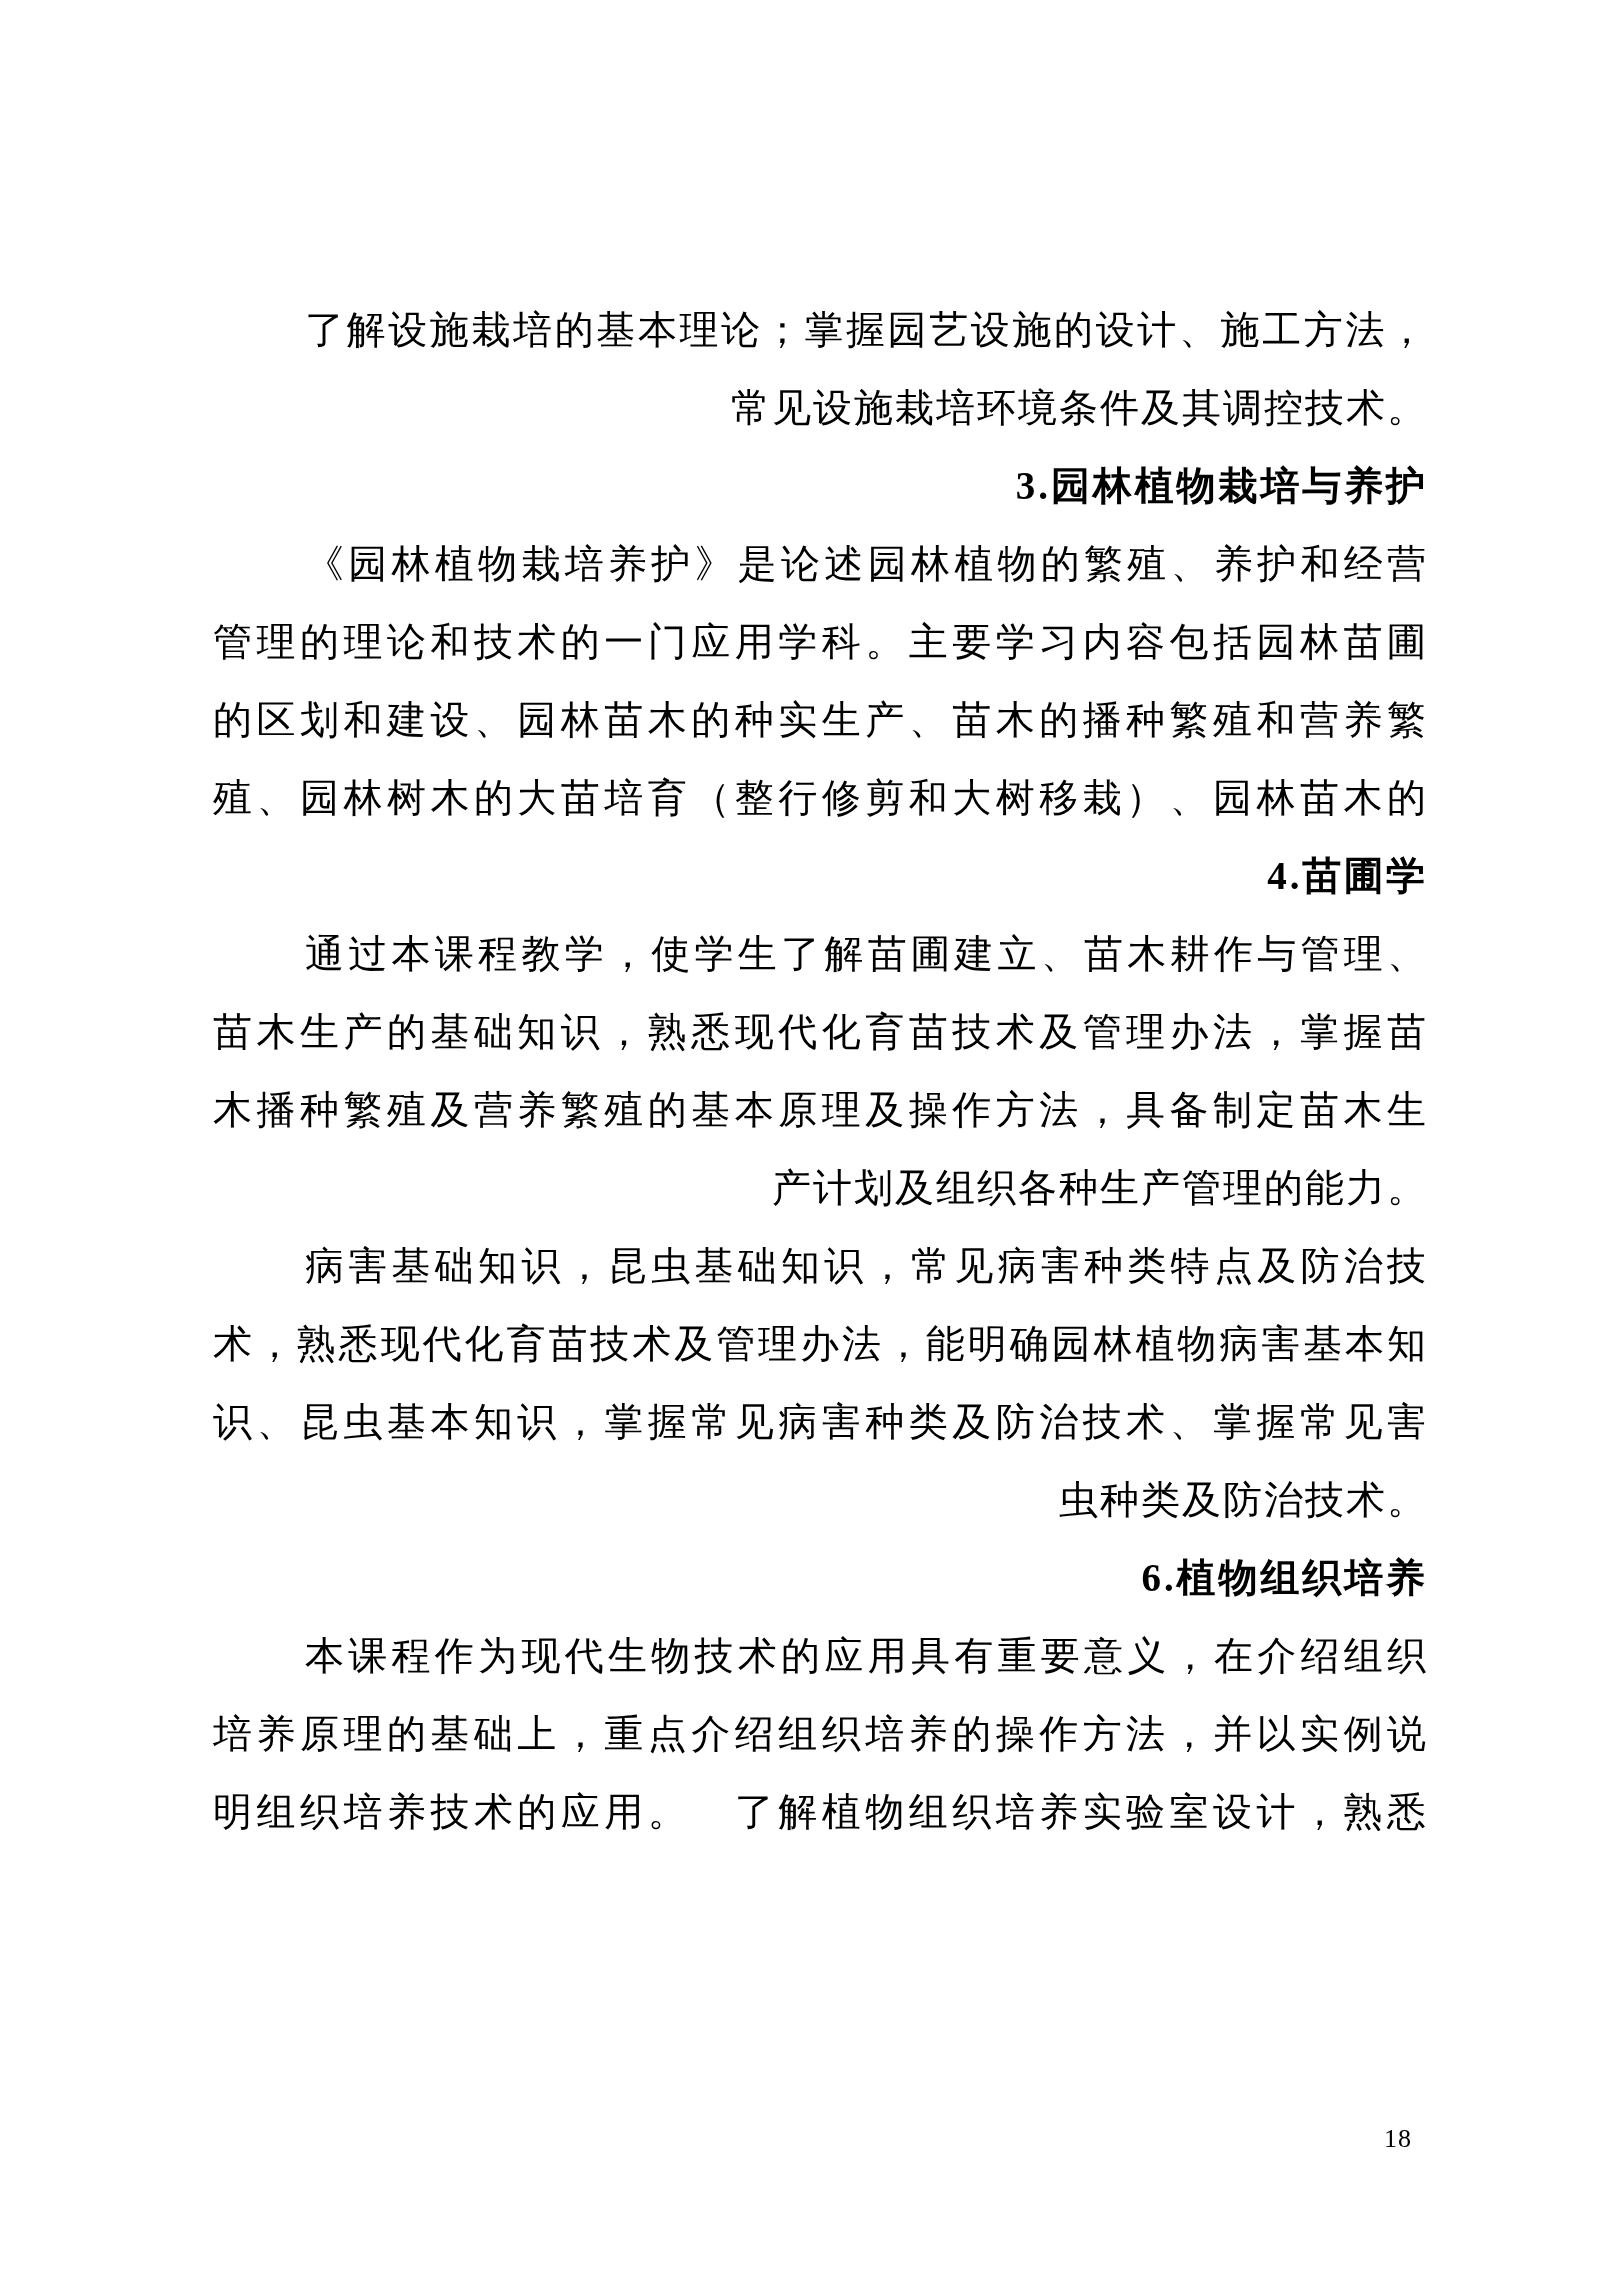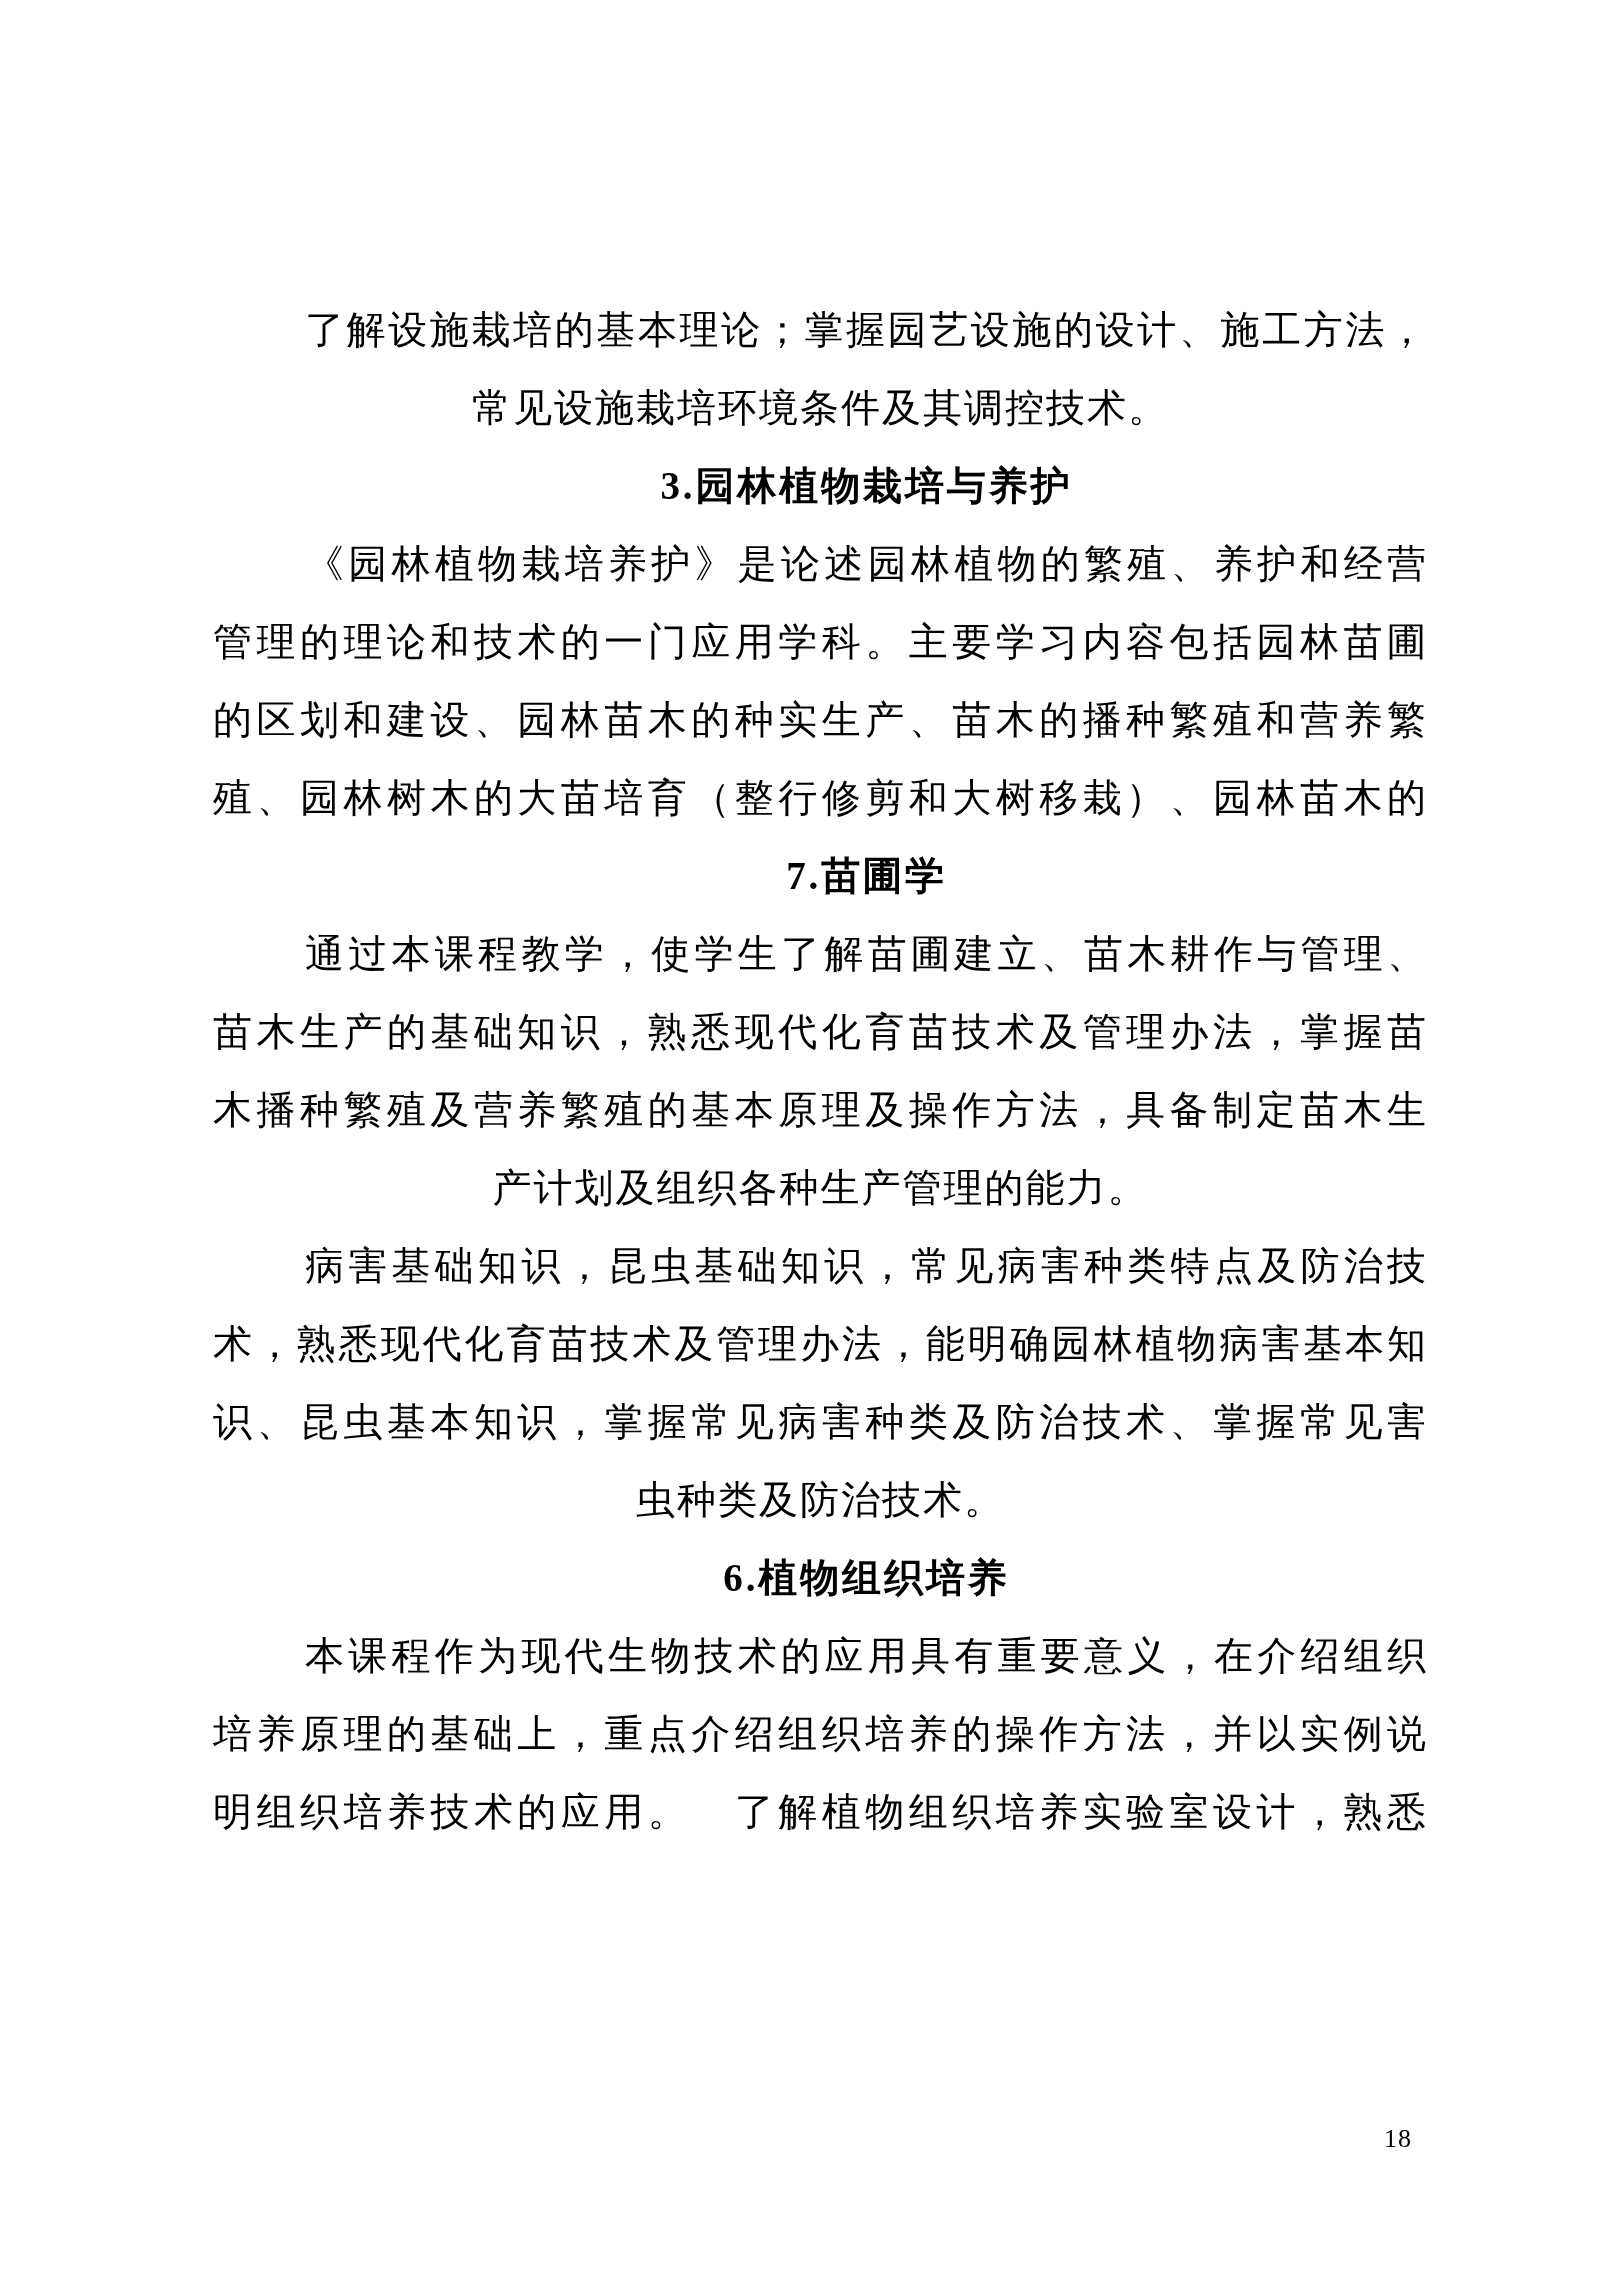--- a/index.html
+++ b/index.html
@@ -20,21 +20,21 @@
     position: absolute;
     left: 213px;
     top: 291px;
     width: 1215px;
   }
   .line {
     font-size: 39px;
     line-height: 78px;
     letter-spacing: 2px;
     white-space: nowrap;
-    text-align: center;
+    text-align: right;
   }
   .line.fill {
     white-space: normal;
     text-align: justify;
     text-align-last: justify;
     text-justify: inter-character;
   }
   .line.indent {
     text-indent: 92px;
   }
@@ -60,21 +60,21 @@
     <div class="line indent fill">了解设施栽培的基本理论；掌握园艺设施的设计、施工方法，</div>
     <div class="line">常见设施栽培环境条件及其调控技术。</div>
 
     <div class="line indent heading">3.园林植物栽培与养护</div>
 
     <div class="line indent fill">《园林植物栽培养护》是论述园林植物的繁殖、养护和经营</div>
     <div class="line fill">管理的理论和技术的一门应用学科。主要学习内容包括园林苗圃</div>
     <div class="line fill">的区划和建设、园林苗木的种实生产、苗木的播种繁殖和营养繁</div>
     <div class="line fill">殖、园林树木的大苗培育（整行修剪和大树移栽）、园林苗木的</div>
 
-    <div class="line indent heading">7.苗圃学</div>
+    <div class="line indent heading">4.苗圃学</div>
 
     <div class="line indent fill">通过本课程教学，使学生了解苗圃建立、苗木耕作与管理、</div>
     <div class="line fill">苗木生产的基础知识，熟悉现代化育苗技术及管理办法，掌握苗</div>
     <div class="line fill">木播种繁殖及营养繁殖的基本原理及操作方法，具备制定苗木生</div>
     <div class="line">产计划及组织各种生产管理的能力。</div>
 
 
     <div class="line indent fill">病害基础知识，昆虫基础知识，常见病害种类特点及防治技</div>
     <div class="line fill">术，熟悉现代化育苗技术及管理办法，能明确园林植物病害基本知</div>
     <div class="line fill">识、昆虫基本知识，掌握常见病害种类及防治技术、掌握常见害</div>

